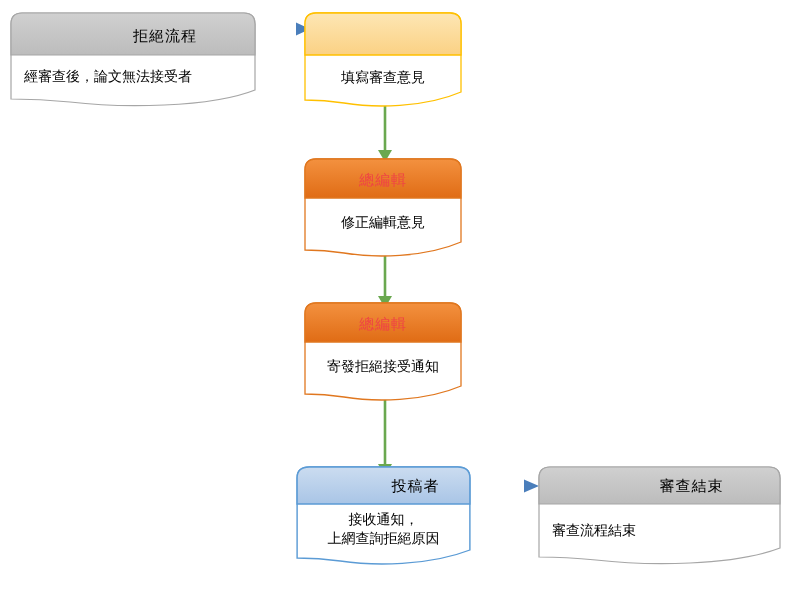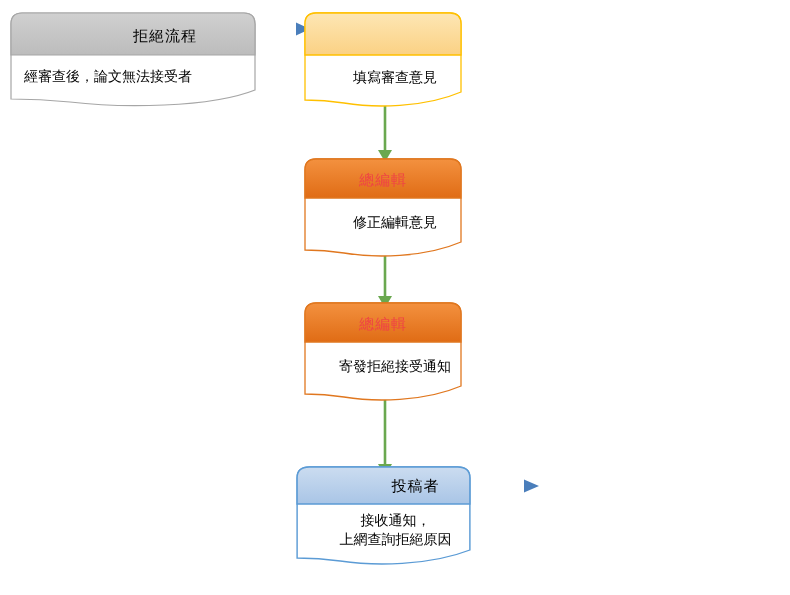--- a/index.html
+++ b/index.html
@@ -55,21 +55,20 @@
     align-items: center;
     font-size: 14px;
     color: #000000;
     line-height: 1.35;
     pointer-events: none;
     box-sizing: border-box;
   }
   .node .node-body.center {
     justify-content: center;
     text-align: center;
-    margin-left: 12px;
   }
   .node .node-body.left {
     justify-content: flex-start;
     text-align: left;
     padding-left: 14px;
   }
 
   
   .hdr-dark  { color: #000000; padding-left: 32px; }
   .hdr-light { color: #ef4444; }
@@ -203,20 +202,37 @@
         <linearGradient id="blueHdr" x1="0" y1="0" x2="0" y2="1">
           <stop offset="0%" stop-color="#cbdcf0"></stop>
           <stop offset="100%" stop-color="#a9c5e6"></stop>
         </linearGradient>
       </defs>
       <path d="M1,12 Q1,1 12,1 L146,1 Q157,1 157,12 L157,84
                C120,100 70,100 40,95 C27,93 14,92 1,92 Z" fill="#ffffff" stroke="#5b9bd5" stroke-width="1.3"></path>
       <path d="M1,12 Q1,1 12,1 L146,1 Q157,1 157,12 L157,38 L1,38 Z" fill="url(#blueHdr)" stroke="#5b9bd5" stroke-width="1.3"></path>
     </svg>
     <div class="node-header hdr-dark" style="top:7px; height:27px;">投稿者</div>
-    <div class="node-body center" style="top:42px; height:44px; flex-direction:column;">
+    <div class="node-body center" style="top:42px; height:44px; flex-direction:column;font-family:Liberation Mono, monospace;">
       <span class="body-line">接收通知，</span>
       <span class="body-line">上網查詢拒絕原因</span>
     </div>
   </div>
 
+  <div class="node" style="left:538px; top:466px; width:243px; height:100px;">
+    <svg class="node-svg" viewBox="0 0 243 100" preserveAspectRatio="none">
+      <defs>
+        <linearGradient id="grayHdr2" x1="0" y1="0" x2="0" y2="1">
+          <stop offset="0%" stop-color="#d0d0d0"></stop>
+          <stop offset="100%" stop-color="#bcbcbc"></stop>
+        </linearGradient>
+      </defs>
+      <path d="M1,12 Q1,1 12,1 L231,1 Q242,1 242,12 L242,82
+               C195,100 110,100 58,94 C38,92 19,91 1,91 Z" fill="#ffffff" stroke="#a6a6a6" stroke-width="1.2"></path>
+      <path d="M1,12 Q1,1 12,1 L231,1 Q242,1 242,12 L242,38 L1,38 Z" fill="url(#grayHdr2)" stroke="#a6a6a6" stroke-width="1.2"></path>
+    </svg>
+    <div class="node-header hdr-dark" style="top:7px; height:27px;">審查結束</div>
+    <div class="node-body left" style="top:44px; height:40px;">
+      <span class="body-line">審查流程結束</span>
+    </div>
+  </div>
 
 </div>
 
 </body></html>

